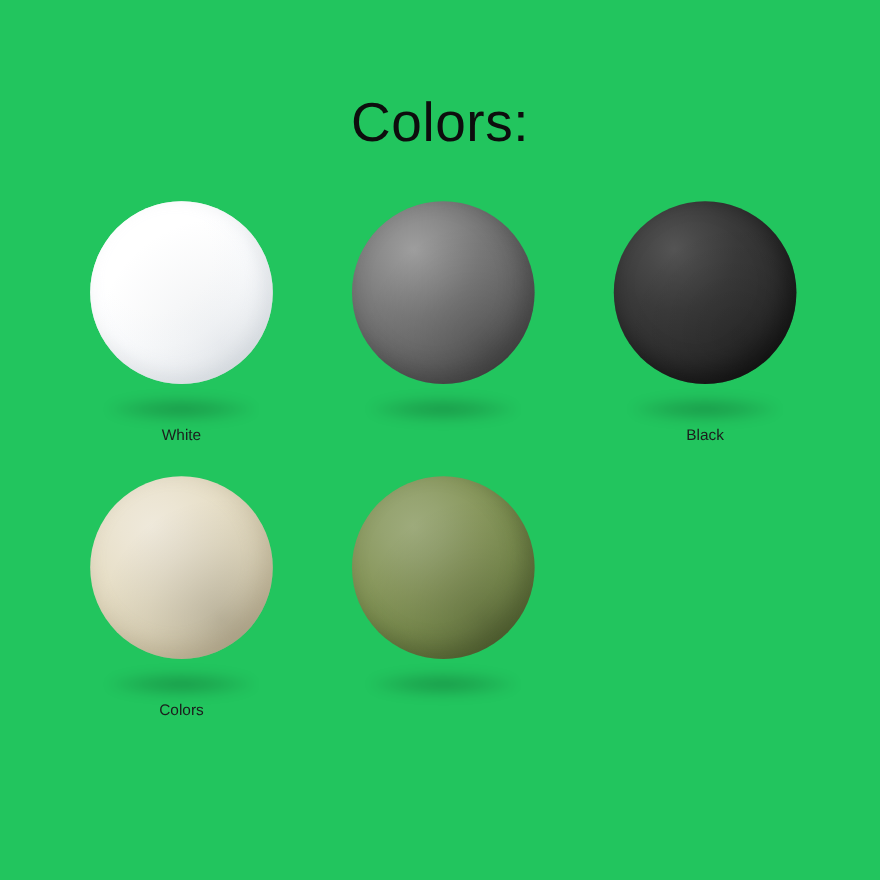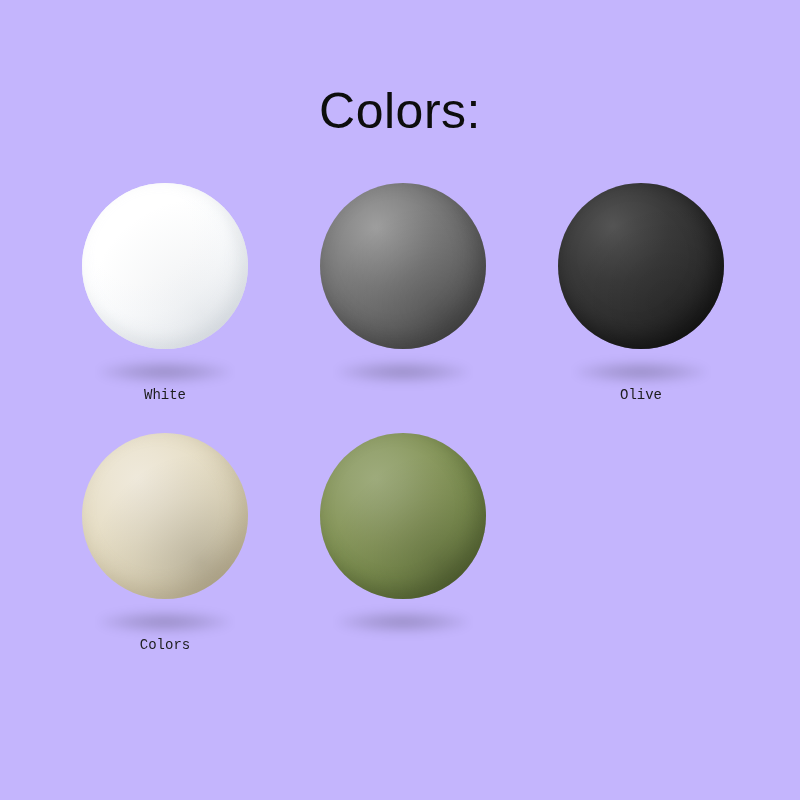--- a/index.html
+++ b/index.html
@@ -11,21 +11,21 @@
     height: 800px;
     background: #ffffff;
     font-family: "Liberation Sans", sans-serif;
     overflow: hidden;
   }
 
   .board {
     position: relative;
     width: 800px;
     height: 800px;
-    background: #c4b5fd;
+    background: #22c55e;
   }
 
   .page-title {
     position: absolute;
     top: 86px;
     left: 0;
     width: 800px;
     text-align: center;
     font-size: 50px;
     font-weight: 400;
@@ -175,21 +175,21 @@
         #5e6e39 93%,
         #566633 100%);
     box-shadow: inset -8px -9px 20px rgba(40,52,20,0.34);
   }
 
   .swatch-label {
     margin-top: 12px;
     font-size: 14px;
     font-weight: 400;
     color: #1c1c1c;
-    font-family: Liberation Mono, monospace;
+    font-family: Liberation Sans, sans-serif;
     line-height: 1.2;
   }
 </style>
 </head>
 <body>
 
 <div class="board">
 
   <div class="page-title">Colors:</div>
 
@@ -210,21 +210,21 @@
           <div class="contact-shadow"></div>
           <div class="sphere sphere-darkgrey"></div>
         </div>
       </div>
 
       <div class="swatch swatch-r1c3">
         <div class="sphere-wrap">
           <div class="contact-shadow"></div>
           <div class="sphere sphere-black"></div>
         </div>
-        <div class="swatch-label">Olive</div>
+        <div class="swatch-label">Black</div>
       </div>
 
     </div>
 
     <div class="swatch-row">
 
       <div class="swatch swatch-r2c1">
         <div class="sphere-wrap">
           <div class="contact-shadow"></div>
           <div class="sphere sphere-taupe"></div>

